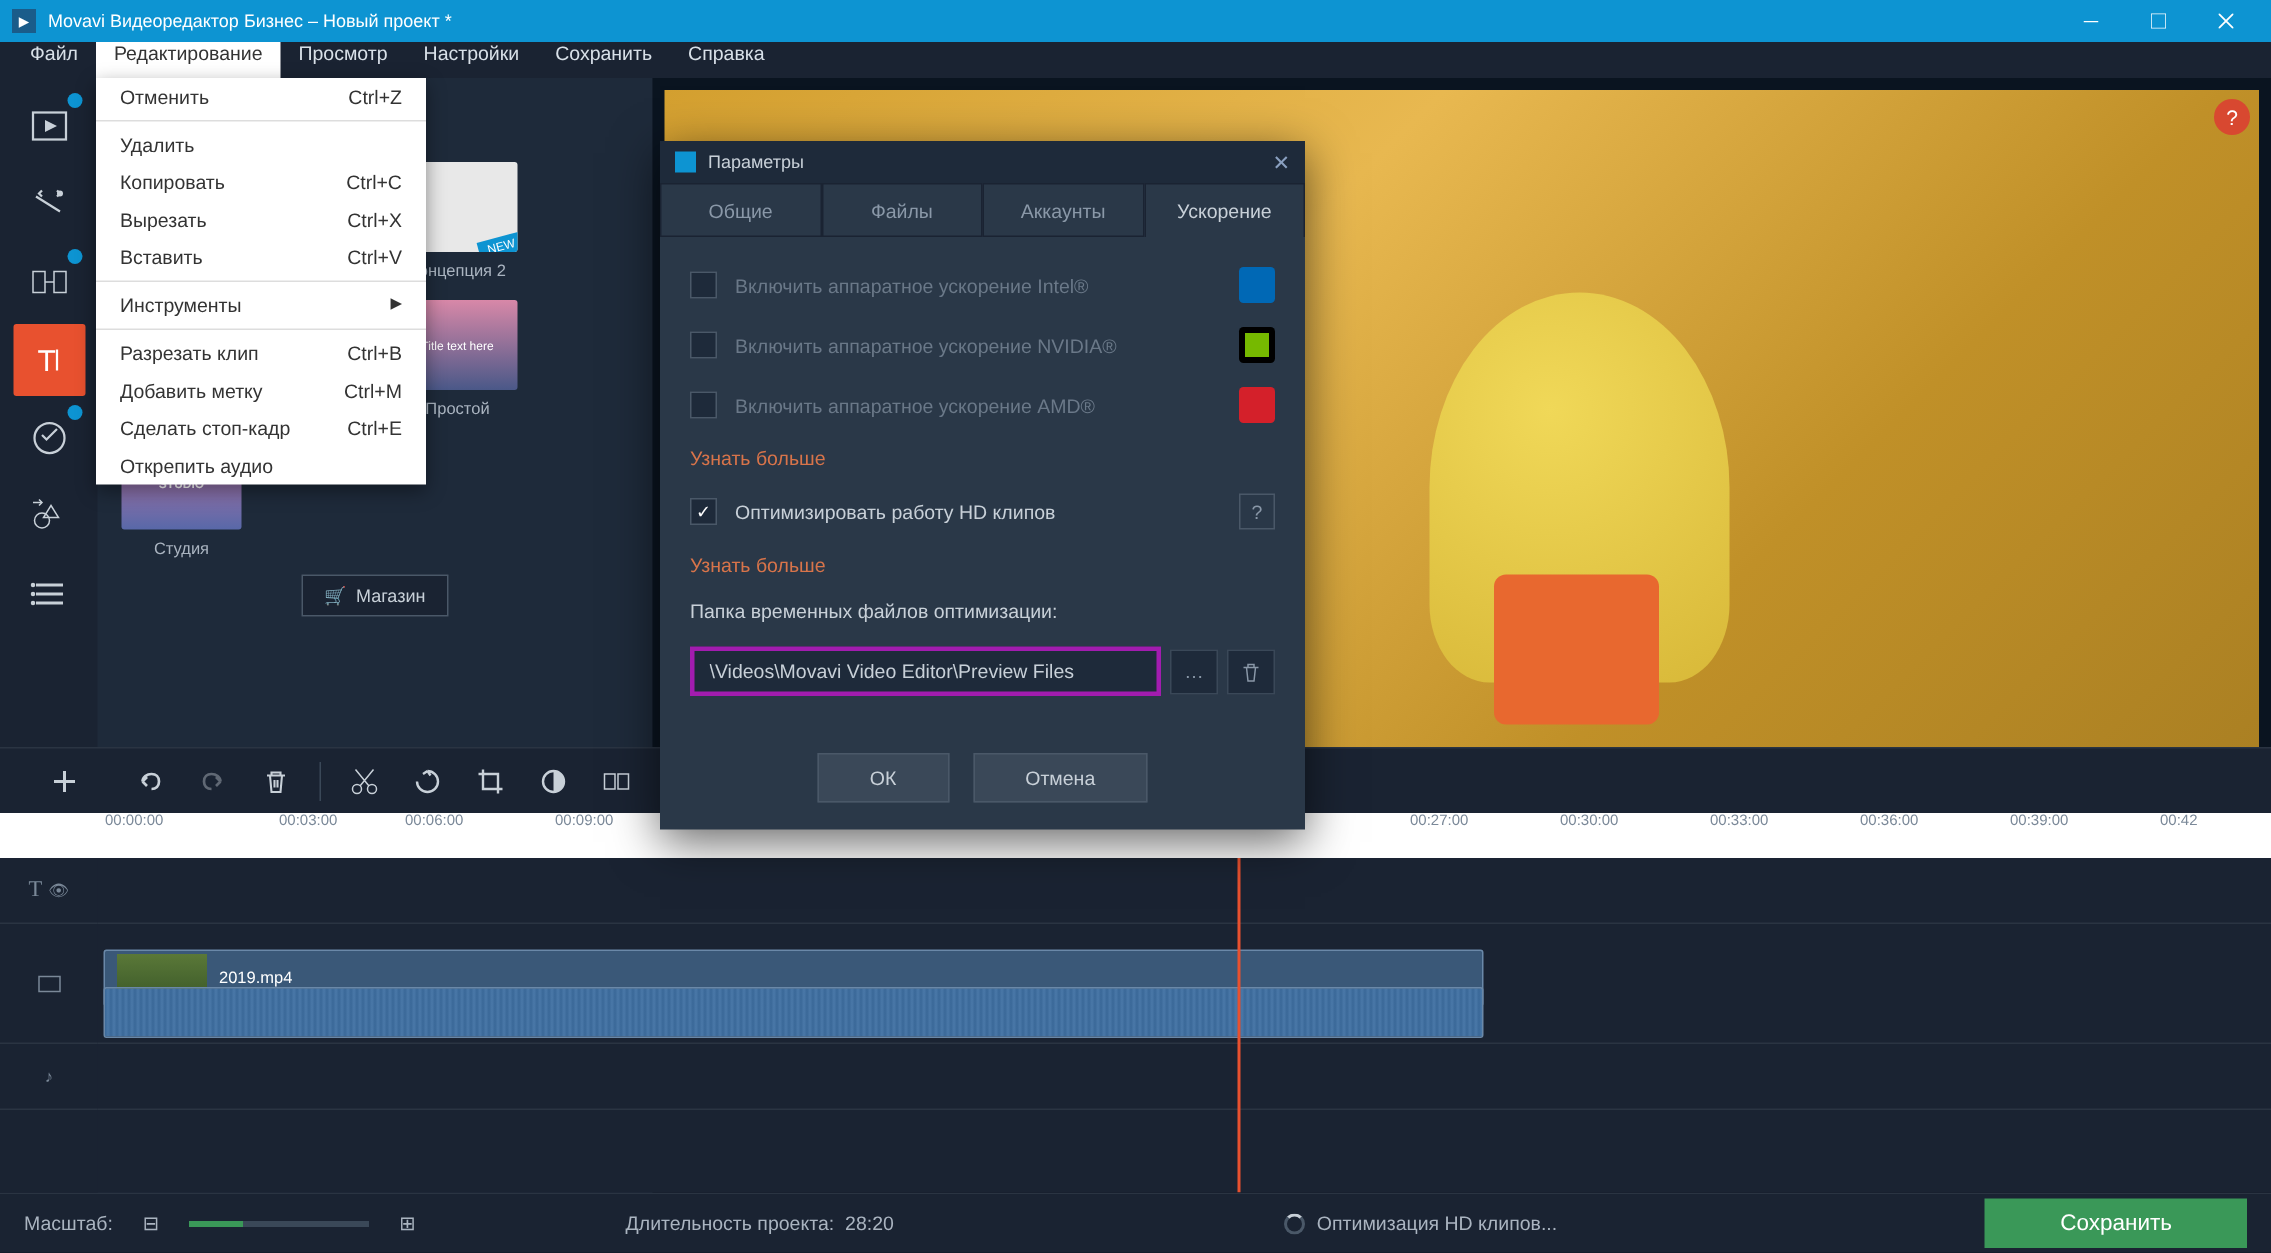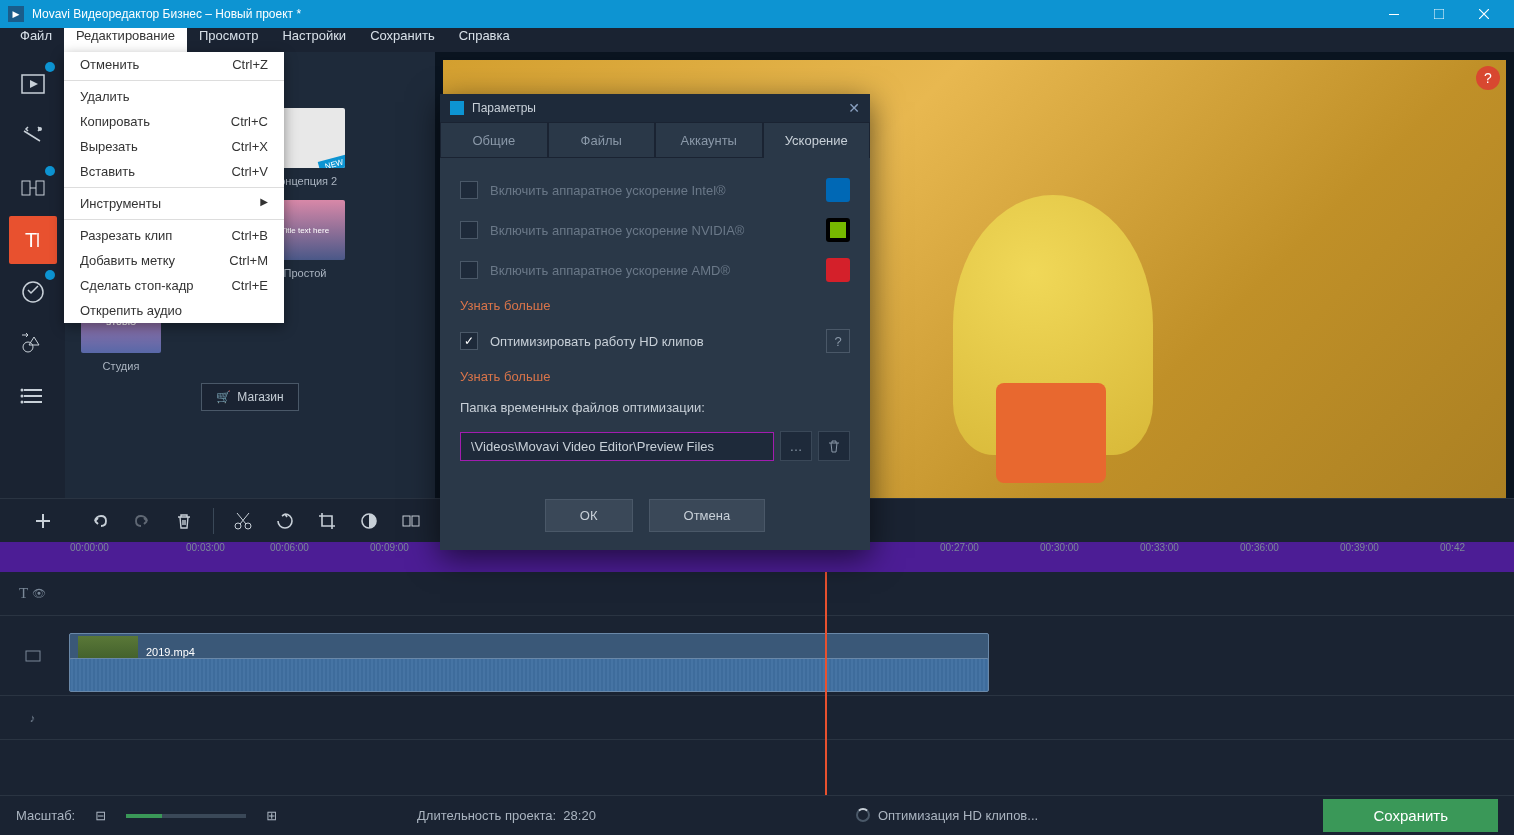--- a/index.html
+++ b/index.html
@@ -38,21 +38,21 @@
 .pv-scrub-fill{position:absolute;left:0;top:0;height:100%;width:90%;background:#e8512f}
 .pv-knob{position:absolute;left:90%;top:-5px;width:14px;height:14px;background:#e8512f;border-radius:50%}
 .pv-btns{display:flex;gap:4px;margin:0 auto}
 .pv-btn{width:36px;height:36px;display:flex;align-items:center;justify-content:center;cursor:pointer;color:#c8d0d8}
 .pv-right{display:flex;gap:4px;align-items:center}
 .aspect-box{border:1px solid #4a5868;padding:4px 8px;font-size:11px}
 .toolbar{height:44px;background:#1a2332;display:flex;align-items:center;padding:0 10px;gap:8px;border-top:1px solid #2a3442}
 .tb-btn{width:34px;height:34px;display:flex;align-items:center;justify-content:center;cursor:pointer;color:#c8d0d8}
 .tb-sep{width:1px;height:26px;background:#3a4858;margin:0 4px}
 .timeline{flex:1;background:#1a2332;display:flex;flex-direction:column;overflow:hidden}
-.tl-ruler{height:30px;background:#4c1d95;display:flex;align-items:center;font-size:10px;color:#7a8898;position:relative;padding-left:65px}
+.tl-ruler{height:30px;background:#ffffff;display:flex;align-items:center;font-size:10px;color:#7a8898;position:relative;padding-left:65px}
 .tl-mark{position:absolute;top:0}
 .tl-tracks{flex:1;display:flex}
 .tl-labels{width:65px;background:#1a2332;display:flex;flex-direction:column}
 .tl-label{height:44px;border-bottom:1px solid #2a3442;display:flex;align-items:center;justify-content:center;gap:4px;font-size:11px;color:#7a8898}
 .tl-label.tall{height:80px}
 .tl-content{flex:1;position:relative}
 .track{height:44px;border-bottom:1px solid #2a3442;position:relative}
 .track.tall{height:80px}
 .clip{position:absolute;top:4px;bottom:4px;background:#4a6888;border:1px solid #6a88a8;border-radius:2px;display:flex;align-items:center;padding:0 8px;font-size:11px;color:#fff;overflow:hidden}
 .clip.video{background:#3a5878;top:17px;height:38px}
@@ -78,21 +78,21 @@
 .dlg-txt.enabled{color:#c8d0d8}
 .hw-icon{width:24px;height:24px;border-radius:3px}
 .hw-intel{background:#0068b5}
 .hw-nvidia{background:#000;position:relative}
 .hw-nvidia::after{content:'';position:absolute;inset:4px;background:#76b900}
 .hw-amd{background:#d4202a}
 .link{color:#d8744a;font-size:13px;cursor:pointer;}
 .help-ic{width:24px;height:24px;border:1px solid #4a5868;display:flex;align-items:center;justify-content:center;color:#8a98a8;cursor:pointer}
 .dlg-label{color:#c8d0d8;font-size:13px}
 .path-row{display:flex;gap:6px;align-items:center}
-.path-input{flex:1;background:#1e2a3a;border:1px solid #a21caf;padding:6px 10px;color:#c8d0d8;font-size:13px}
+.path-input{flex:1;background:#1e2a3a;border:3px solid #a21caf;padding:6px 10px;color:#c8d0d8;font-size:13px}
 .path-btn{width:32px;height:30px;background:#1e2a3a;border:1px solid #3a4858;display:flex;align-items:center;justify-content:center;cursor:pointer;color:#8a98a8}
 .dlg-btns{display:flex;justify-content:center;gap:16px;padding:18px}
 .dlg-btn{padding:8px 34px;background:#3a4858;border:1px solid #4a5868;color:#c8d0d8;cursor:pointer;font-size:13px}
 .spinner{width:14px;height:14px;border:2px solid #4a5868;border-top-color:#c8d0d8;border-radius:50%}
 svg{display:block}
 .lego-char{position:absolute;border-radius:50% 50% 20% 20%}
 </style>
 </head>
 <body>
 
@@ -428,21 +428,21 @@
 </div>
 
 <div class="statusbar">
   <span>Масштаб:</span>
   <span>⊟</span>
   <div class="zoom-slider">
       <div class="zoom-fill"></div>
     </div>
   <span>⊞</span>
   <span style="margin-left:120px"><span>Длительность проекта:</span> &nbsp;<span>28:20</span></span>
-  <span style="margin-left:240px;display:flex;align-items:flex-start;gap:8px">
+  <span style="margin-left:240px;display:flex;align-items:center;gap:8px">
       <span class="spinner"></span>
       <span>Оптимизация HD клипов...</span>
     </span>
   <button class="save-btn">Сохранить</button>
 </div>
 
 <div class="dialog">
   <div class="dlg-title">
     <div class="dlg-title-icon"></div>
     <span>Параметры</span>

